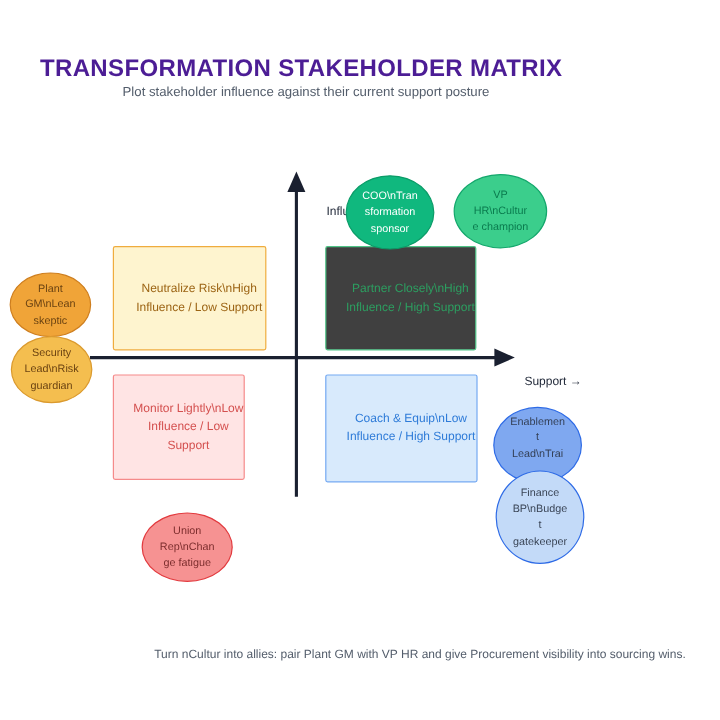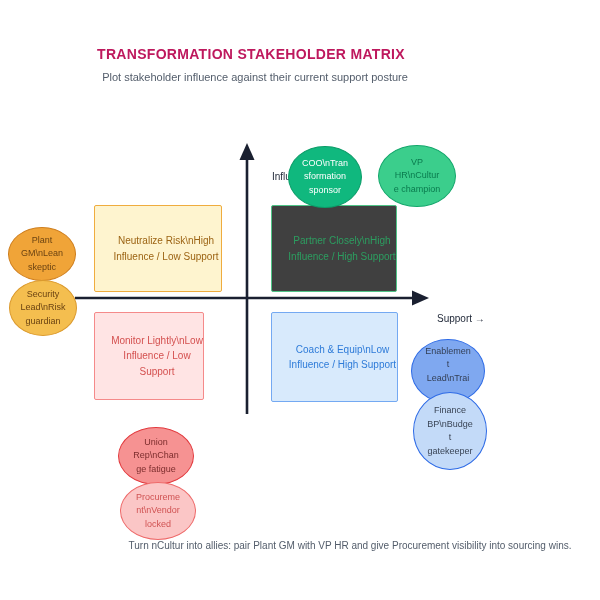--- a/index.html
+++ b/index.html
@@ -2,21 +2,21 @@
 <html><head>
 <meta charset="utf-8">
 <style>
   html,body { margin:0; padding:0; background:#ffffff; }
   .canvas {
     position:relative; width:600px; height:600px; background:#ffffff;
     font-family:"Liberation Sans", sans-serif; overflow:hidden;
   }
   .title {
     position:absolute; left:251px; top:46px; transform:translateX(-50%);
-    font-size:14px; font-weight:600; color:#be185d; letter-spacing:0.3px; white-space:nowrap;
+    font-size:20px; font-weight:600; color:#4c1d95; letter-spacing:0.3px; white-space:nowrap;
   }
   .subtitle {
     position:absolute; left:255px; top:71px; transform:translateX(-50%);
     font-size:11px; color:#535D6B; white-space:nowrap;
   }
   .axes-svg { position:absolute; left:0; top:0; }
   .axis-label { position:absolute; font-size:10px; color:#1E2636; white-space:nowrap; }
   .axis-label.influence { left:272px; top:139px;margin-top:32px; }
   .axis-label.support  { left:437px; top:313px; }
   .quad {
@@ -81,23 +81,20 @@
 e champion</div>
   <div class="ellipse s-plant-gm" style="background: rgb(240, 164, 56); border-color: rgb(206, 126, 30); color: rgb(107, 67, 18);">Plant
 GM\nLean
 skeptic</div>
   <div class="ellipse s-security" style="background: rgb(244, 190, 79); border-color: rgb(219, 154, 46); color: rgb(107, 67, 18);">Security
 Lead\nRisk
 guardian</div>
   <div class="ellipse s-union" style="background: rgb(246, 146, 146); border-color: rgb(226, 59, 63); color: rgb(124, 45, 45);">Union
 Rep\nChan
 ge fatigue</div>
-  <div class="ellipse s-procurement" style="background: rgb(251, 198, 198); border-color: rgb(238, 107, 107); color: rgb(208, 83, 83);">Procureme
-nt\nVendor
-locked</div>
   <div class="ellipse s-enablement" style="background: rgb(127, 168, 240); border-color: rgb(46, 107, 230); color: rgb(51, 63, 85);">Enablemen
 t
 Lead\nTrai</div>
   <div class="ellipse s-finance" style="background: rgb(195, 218, 248); border-color: rgb(46, 107, 230); color: rgb(58, 69, 86);">Finance
 BP\nBudge
 t
 gatekeeper</div>
 
   <div class="footer">Turn nCultur into allies: pair Plant GM with VP HR and give Procurement visibility into sourcing wins.</div>
 

